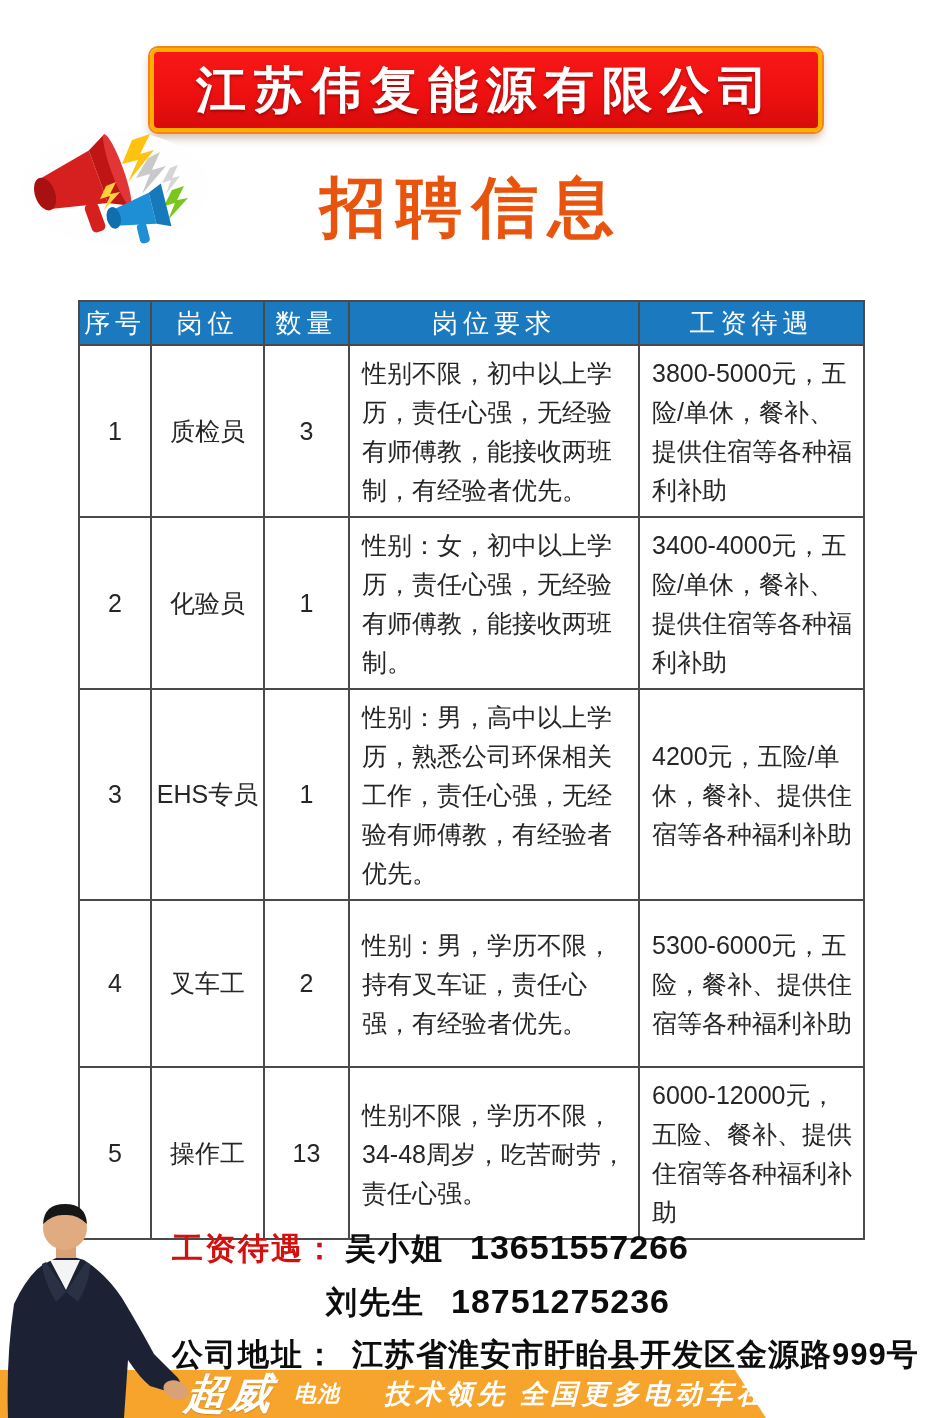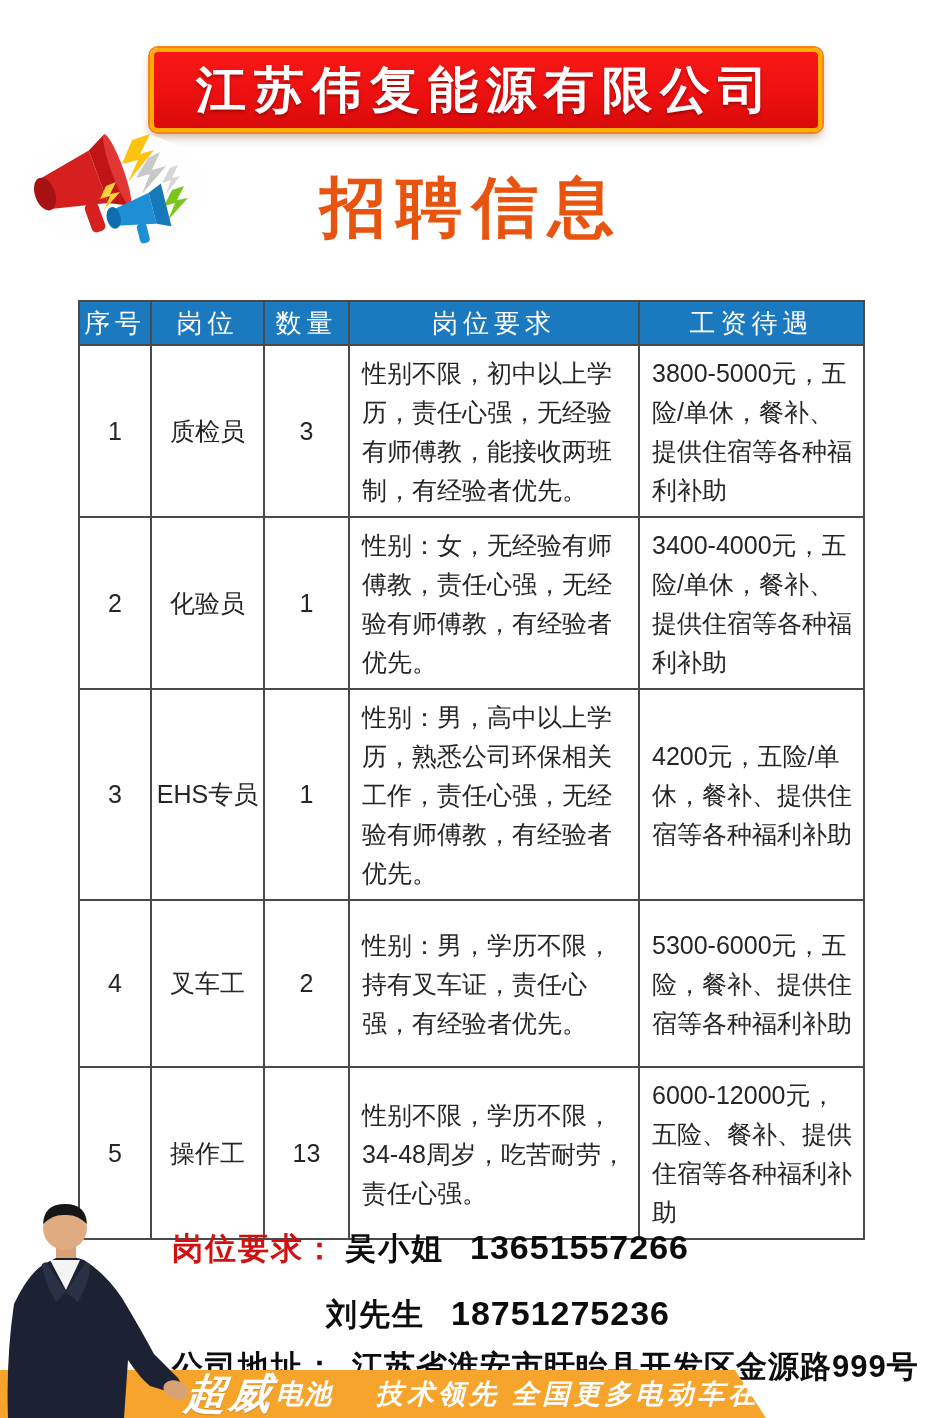--- a/index.html
+++ b/index.html
@@ -44,39 +44,39 @@
     font-size:25px;vertical-align:middle;background:#fff;
   }
   .jobs td.c{text-align:center;}
   .jobs td.req,.jobs td.sal{padding:8px 10px 6px 12px;line-height:39px;text-align:left;}
   
   .contact{
     position:absolute;left:172px;top:1220px;font-weight:700;color:#0d0d0d;
     font-size:31px;
   }
   .contact .line{height:54px;line-height:54px;white-space:nowrap;}
-  .contact .indent{padding-left:146px;margin-top:12px;}
+  .contact .indent{padding-left:146px;}
   .hotline-label{color:var(--hotline-red);letter-spacing:2px;}
   .addr-label{letter-spacing:2px;}
   .c-name{margin-left:8px;letter-spacing:2px;}
   .c-phone{margin-left:26px;font-size:34px;letter-spacing:1px;}
   .addr-text{margin-left:15px;letter-spacing:1px;}
   
   .footer-band{position:absolute;left:0;top:1370px;width:944px;height:48px;}
   .band-shape{
     position:absolute;left:0;top:0;width:944px;height:48px;
     background:var(--band-orange);
     clip-path:polygon(0 0,735px 0,766px 48px,0 48px);
   }
   .band-content{
     position:absolute;left:185px;top:0;height:48px;display:flex;align-items:center;
     color:#fff;font-weight:900;font-style:italic;white-space:nowrap;
   }
   .brand{font-size:42px;letter-spacing:2px;transform:skewX(-6deg);text-shadow:0 1px 1px rgba(150,90,0,.4);}
-  .brand-suffix{font-size:27px;margin-left:3px;letter-spacing:1px;}
+  .brand-suffix{font-size:22px;margin-left:21px;letter-spacing:1px;}
   .slogan{font-size:27px;margin-left:44px;letter-spacing:4px;}
   .spokesman{position:absolute;left:0;top:1198px;width:290px;height:220px;}
 </style>
 </head>
 <body>
 
 <div class="page">
 
   <div class="company-banner">
     <span>江苏伟复能源有限公司</span>
@@ -133,21 +133,21 @@
         <td class="c">1</td>
         <td class="c">质检员</td>
         <td class="c">3</td>
         <td class="req">性别不限，初中以上学历，责任心强，无经验有师傅教，能接收两班制，有经验者优先。</td>
         <td class="sal">3800-5000元，五险/单休，餐补、提供住宿等各种福利补助</td>
       </tr>
       <tr style="height:167px">
         <td class="c">2</td>
         <td class="c">化验员</td>
         <td class="c">1</td>
-        <td class="req">性别：女，无经验有师傅教，责任心强，无经验有师傅教，有经验者优先。</td>
+        <td class="req">性别：女，初中以上学历，责任心强，无经验有师傅教，能接收两班制。</td>
         <td class="sal">3400-4000元，五险/单休，餐补、提供住宿等各种福利补助</td>
       </tr>
       <tr style="height:171px">
         <td class="c">3</td>
         <td class="c">EHS专员</td>
         <td class="c">1</td>
         <td class="req">性别：男，高中以上学历，熟悉公司环保相关工作，责任心强，无经验有师傅教，有经验者优先。</td>
         <td class="sal">4200元，五险/单休，餐补、提供住宿等各种福利补助</td>
       </tr>
       <tr style="height:167px">
@@ -162,21 +162,21 @@
         <td class="c">操作工</td>
         <td class="c">13</td>
         <td class="req">性别不限，学历不限，34-48周岁，吃苦耐劳，责任心强。</td>
         <td class="sal">6000-12000元，五险、餐补、提供住宿等各种福利补助</td>
       </tr>
     </tbody>
   </table>
 
   <div class="contact">
     <div class="line">
-      <span class="hotline-label">岗位要求：</span><span class="c-name">吴小姐</span><span class="c-phone">13651557266</span>
+      <span class="hotline-label">工资待遇：</span><span class="c-name">吴小姐</span><span class="c-phone">13651557266</span>
     </div>
     <div class="line indent">
       <span class="c-name">刘先生</span><span class="c-phone">18751275236</span>
     </div>
     <div class="line">
       <span class="addr-label">公司地址：</span><span class="addr-text">江苏省淮安市盱眙县开发区金源路999号</span>
     </div>
   </div>
 
   <div class="footer-band">

